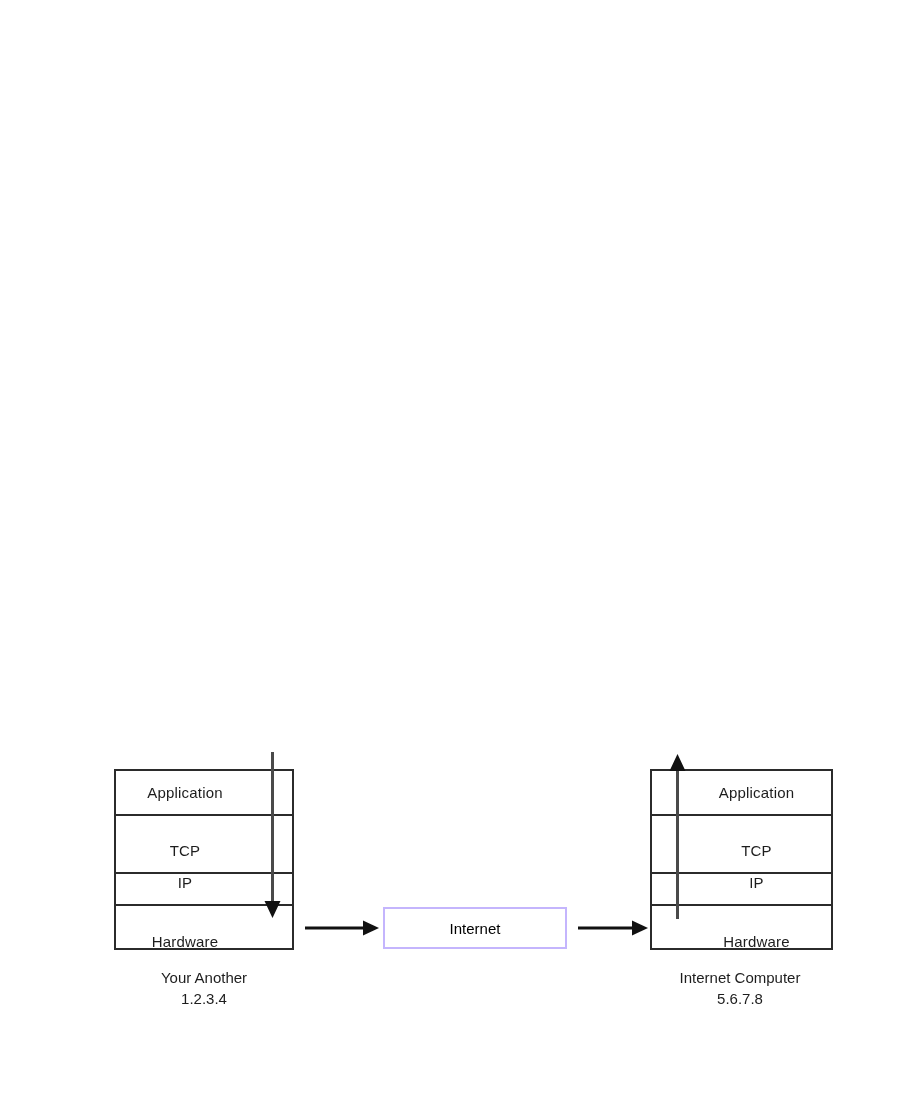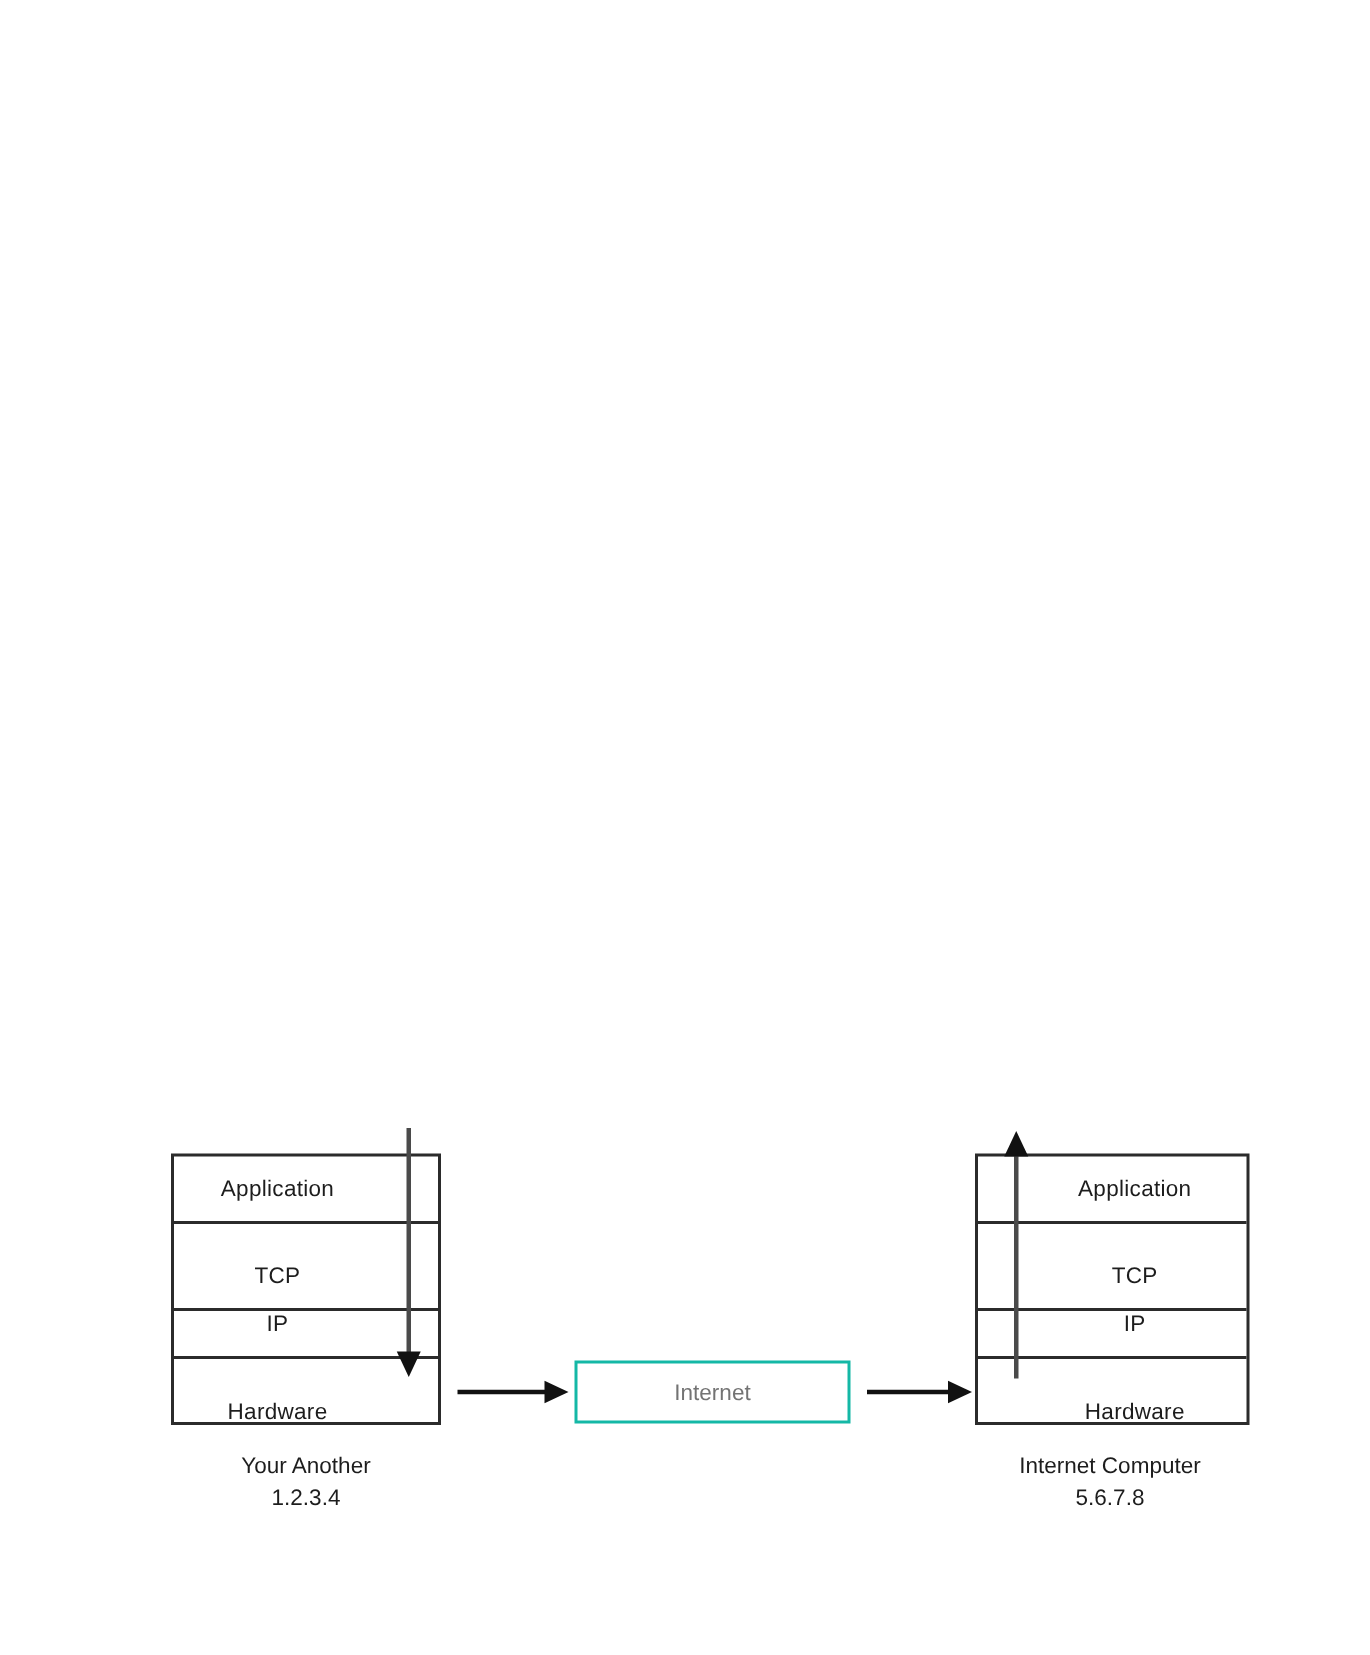--- a/index.html
+++ b/index.html
@@ -57,27 +57,27 @@
   .stack-right .layer span { transform: translateX(15px); }
 
   
   .internet-box {
     position: absolute;
     left: 383px;
     top: 890px;
     width: 184px;
     height: 42px;
     box-sizing: border-box;
-    border: 2px solid #14b8a6;
+    border: 2px solid #c4b5fd;
     background: #ffffff;
     display: flex;
     align-items: center;
     justify-content: center;
     font-size: 15px;
-    color: #737373;
+    color: #000000;
     text-align: center;
   }
 
   
   .caption {
     position: absolute;
     text-align: center;
     font-size: 15px;
     line-height: 21px;
     color: #1d1d1d;

